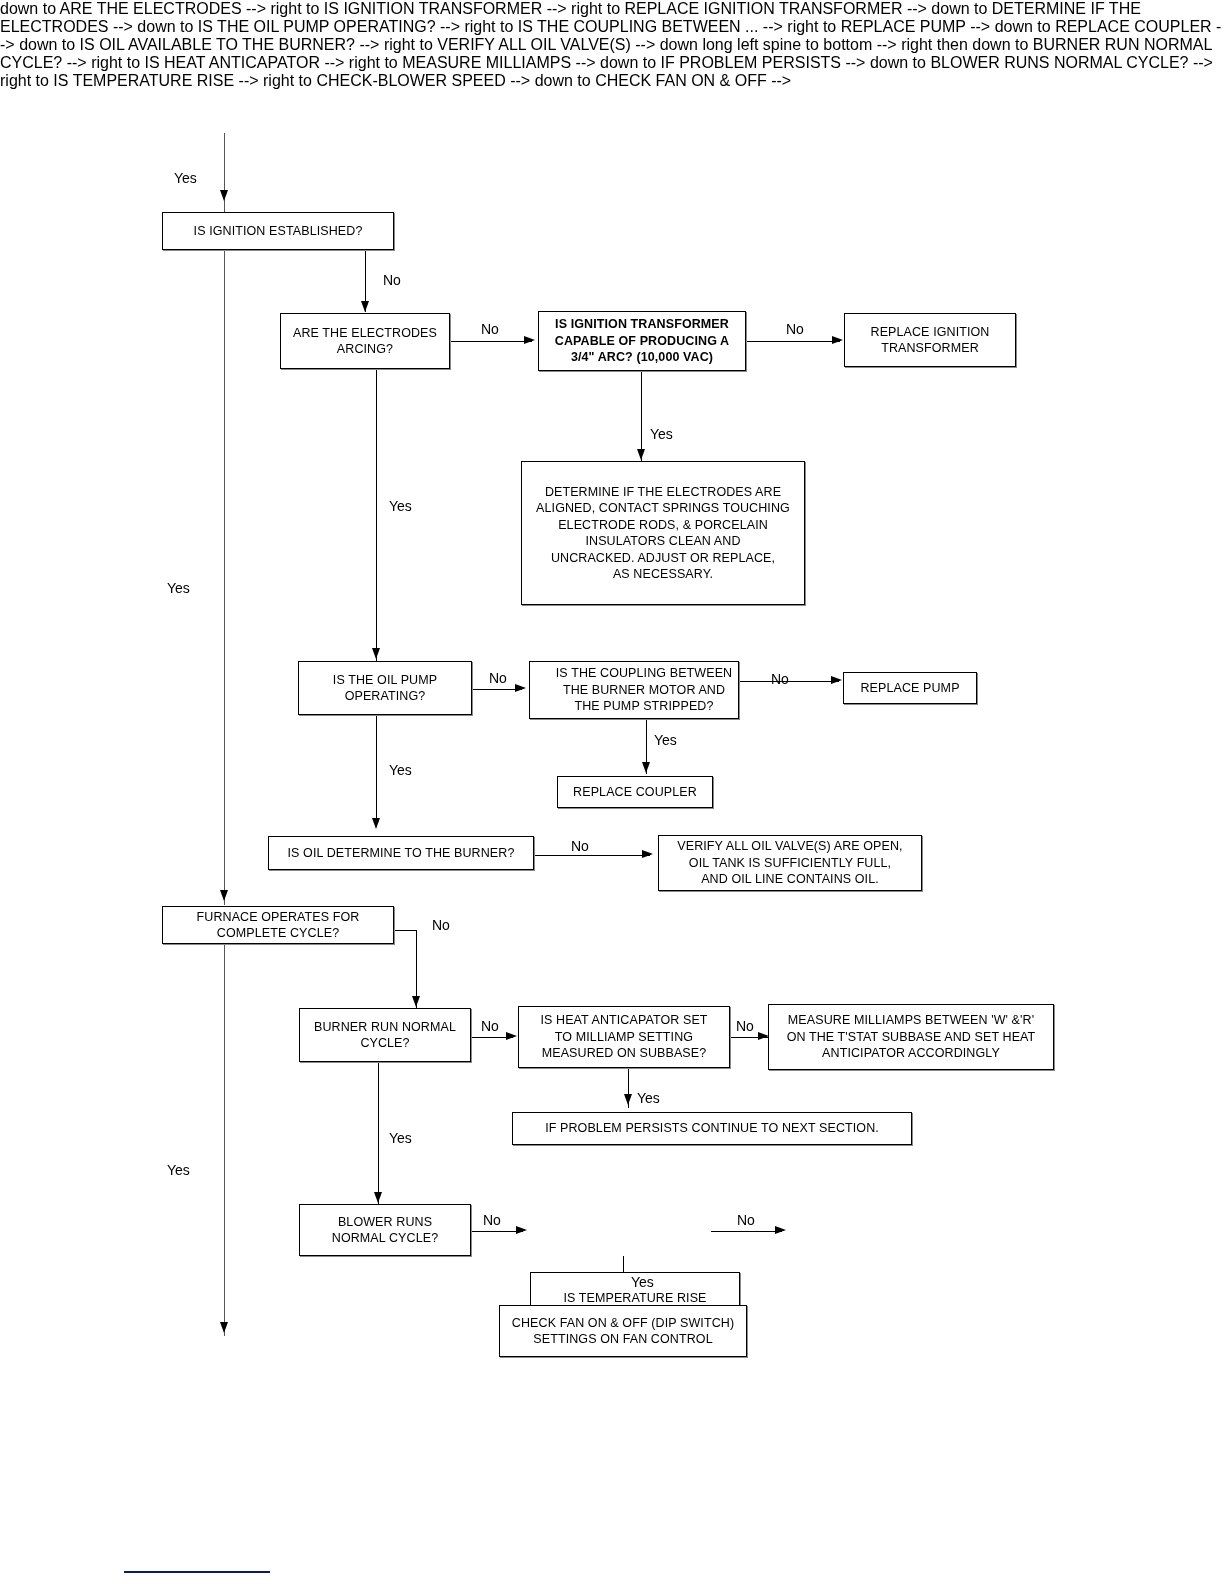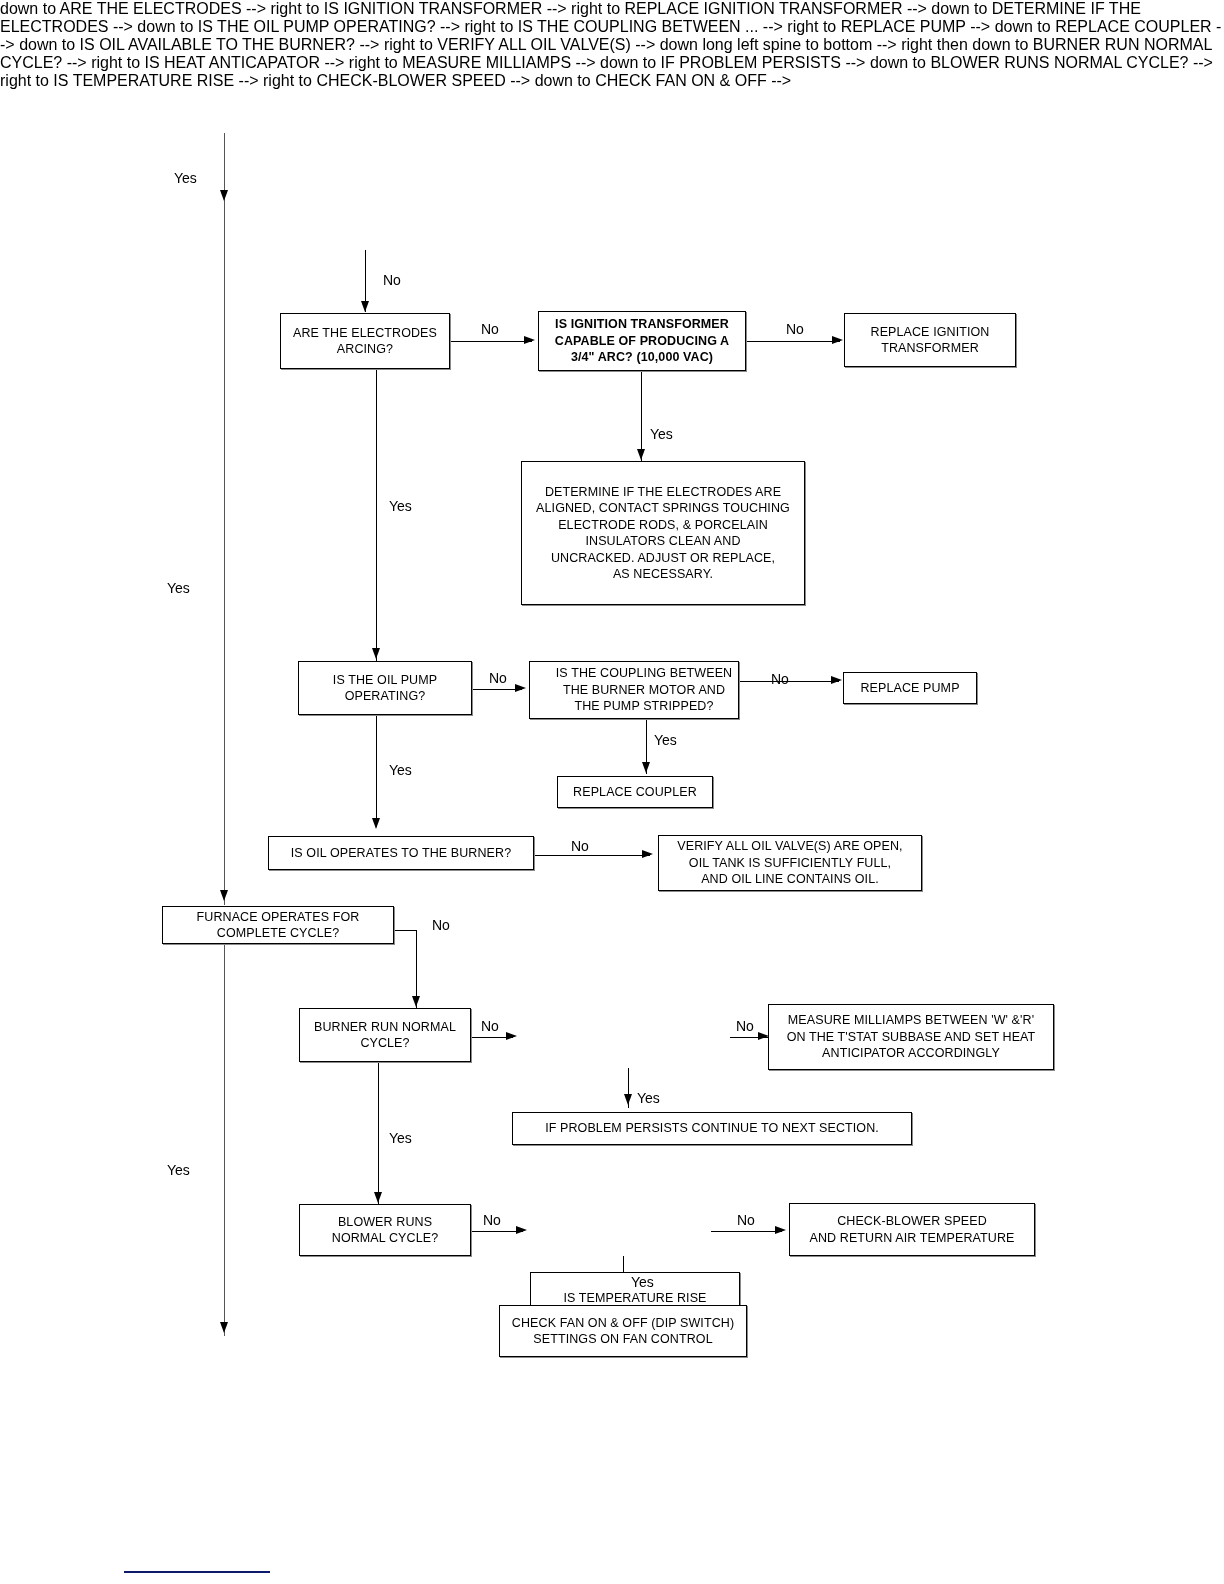--- a/index.html
+++ b/index.html
@@ -83,20 +83,21 @@
   <div class="ln v gray" style="left:224px; top:133px; height:82px;"></div>
   <div class="arrow down" style="left:220px; top:190px;"></div>
   <div class="edge-label" style="left:174px; top:170px;">Yes</div>
 
   
   <div class="ln v gray" style="left:224px; top:215px; height:690px;"></div>
   <div class="arrow down" style="left:220px; top:890px;"></div>
   <div class="edge-label" style="left:167px; top:580px;">Yes</div>
 
   
+  <div class="node shadowed" style="left:162px; top:212px; width:232px; height:38px;">IS IGNITION ESTABLISHED?</div>
 
    down to ARE THE ELECTRODES --&gt;
   <div class="ln v" style="left:365px; top:250px; height:62px;"></div>
   <div class="arrow down" style="left:361px; top:301px;"></div>
   <div class="edge-label" style="left:383px; top:272px;">No</div>
 
   
   <div class="node shadowed" style="left:280px; top:313px; width:170px; height:56px;">ARE THE ELECTRODES
 ARCING?</div>
 
@@ -166,21 +167,21 @@
 
   
   <div class="node shadowed" style="left:557px; top:776px; width:156px; height:32px;">REPLACE COUPLER</div>
 
    down to IS OIL AVAILABLE TO THE BURNER? --&gt;
   <div class="ln v" style="left:376px; top:715px; height:112px;"></div>
   <div class="arrow down" style="left:372px; top:818px;"></div>
   <div class="edge-label" style="left:389px; top:762px;">Yes</div>
 
   
-  <div class="node shadowed" style="left:268px; top:836px; width:266px; height:34px;">IS OIL OPERATES TO THE BURNER?</div>
+  <div class="node shadowed" style="left:268px; top:836px; width:266px; height:34px;">IS OIL DETERMINE TO THE BURNER?</div>
 
    right to VERIFY ALL OIL VALVE(S) --&gt;
   <div class="ln h" style="left:534px; top:855px; width:116px;"></div>
   <div class="arrow right" style="left:642px; top:850px;"></div>
   <div class="edge-label" style="left:571px; top:838px;">No</div>
 
   
   <div class="node shadowed" style="left:658px; top:835px; width:264px; height:56px;">VERIFY ALL OIL VALVE(S) ARE OPEN,
 OIL TANK IS SUFFICIENTLY FULL,
 AND OIL LINE CONTAINS OIL.</div>
@@ -203,20 +204,23 @@
   
   <div class="node shadowed" style="left:299px; top:1008px; width:172px; height:54px;">BURNER RUN NORMAL
 CYCLE?</div>
 
    right to IS HEAT ANTICAPATOR --&gt;
   <div class="ln h" style="left:471px; top:1037px; width:42px;"></div>
   <div class="arrow right" style="left:506px; top:1032px;"></div>
   <div class="edge-label" style="left:481px; top:1018px;">No</div>
 
   
+  <div class="node shadowed" style="left:518px; top:1006px; width:212px; height:62px;">IS HEAT ANTICAPATOR SET
+TO MILLIAMP SETTING
+MEASURED ON SUBBASE?</div>
 
    right to MEASURE MILLIAMPS --&gt;
   <div class="ln h" style="left:730px; top:1037px; width:38px;"></div>
   <div class="arrow right" style="left:758px; top:1032px;"></div>
   <div class="edge-label" style="left:736px; top:1018px;">No</div>
 
   
   <div class="node shadowed" style="left:768px; top:1004px; width:286px; height:66px;">MEASURE MILLIAMPS BETWEEN 'W' &amp;'R'
 ON THE T'STAT SUBBASE AND SET HEAT
 ANTICIPATOR ACCORDINGLY</div>
@@ -245,22 +249,20 @@
 
   
   <div class="node shadowed" style="left:530px; top:1272px; width:210px; height:53px;">IS TEMPERATURE RISE</div>
 
    right to CHECK-BLOWER SPEED --&gt;
   <div class="ln h" style="left:711px; top:1231px; width:71px;"></div>
   <div class="arrow right" style="left:775px; top:1226px;"></div>
   <div class="edge-label" style="left:737px; top:1212px;">No</div>
 
   
-  <div class="node shadowed" style="left:789px; top:1203px; width:246px; height:53px;">CHECK-BLOWER SPEED
-AND RETURN AIR TEMPERATURE</div>
 
    down to CHECK FAN ON &amp; OFF --&gt;
   <div class="ln v" style="left:623px; top:1256px; height:48px;"></div>
   <div class="arrow down" style="left:619px; top:1291px;"></div>
   <div class="edge-label" style="left:631px; top:1274px;">Yes</div>
 
   
   <div class="node shadowed" style="left:499px; top:1305px; width:248px; height:52px;">CHECK FAN ON &amp; OFF (DIP SWITCH)
 SETTINGS ON FAN CONTROL</div>
 

